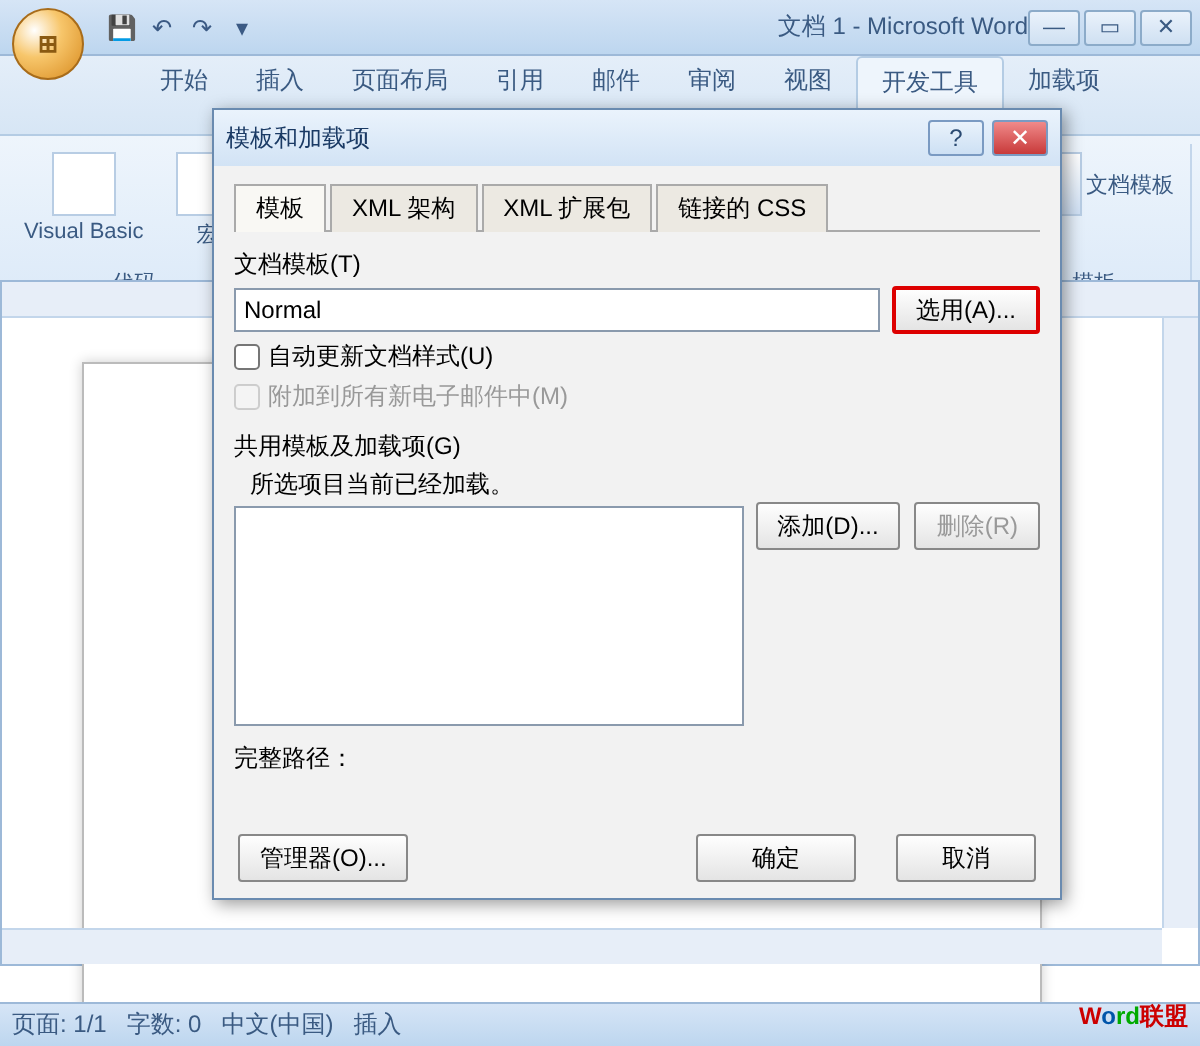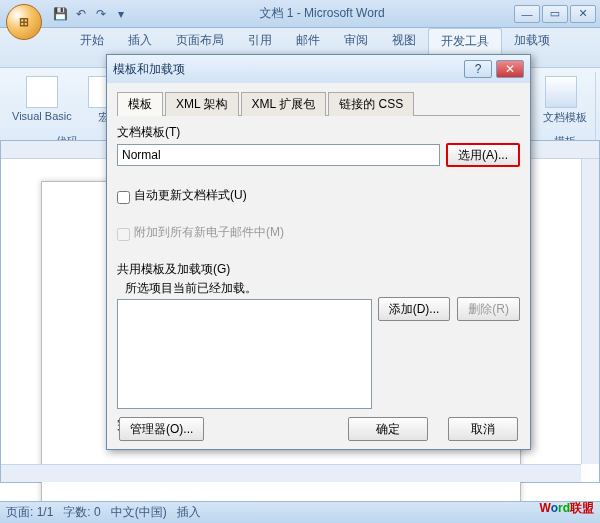--- a/index.html
+++ b/index.html
@@ -1,21 +1,21 @@
 <!DOCTYPE html>
 <html><head>
 <meta charset="utf-8">
 <style>
 *{box-sizing:border-box;margin:0;padding:0;font-family:"Microsoft YaHei","SimSun",sans-serif;font-size:12px}
 body{background:#fff;width:600px;height:523px;overflow:hidden;position:relative}
 .titlebar{height:28px;background:linear-gradient(#d6e5f6,#bdd6ef);display:flex;align-items:center;padding:0 4px;border-bottom:1px solid #9db9d8}
 .office-btn{width:36px;height:36px;border-radius:50%;background:radial-gradient(circle at 30% 30%,#fff,#f7c66b 40%,#d88a1e);border:1px solid #a86c1a;position:absolute;left:6px;top:4px;z-index:5;display:flex;align-items:center;justify-content:center;font-weight:bold;color:#8a5a12}
 .qat{margin-left:48px;display:flex;gap:2px;align-items:center}
 .qat span{width:18px;height:18px;display:inline-flex;align-items:center;justify-content:center;color:#3b5a84}
-.title{flex:1;text-align:center;color:#3a5a82}
+.title{flex:1;text-align:right;color:#3a5a82}
 .winctl{display:flex;gap:2px}
 .winctl div{width:26px;height:18px;border:1px solid #8cabc9;background:linear-gradient(#eaf2fb,#cfe0f2);border-radius:2px;display:flex;align-items:center;justify-content:center;color:#3a5a82;font-size:11px}
 .ribbon-tabs{height:40px;background:linear-gradient(#e4eef9,#d7e6f5);display:flex;padding-left:68px;border-bottom:1px solid #b4cce4}
 .ribbon-tabs div{padding:4px 12px;color:#3a5a82;cursor:pointer}
 .ribbon-tabs .active{background:#eef5fc;border:1px solid #b4cce4;border-bottom:none;border-radius:3px 3px 0 0}
 .ribbon{height:88px;background:linear-gradient(#eef5fc,#dbe9f8);display:flex;padding:4px;border-bottom:1px solid #9db9d8}
 .rgroup{border-right:1px solid #c3d6eb;padding:2px 8px;display:flex;flex-direction:column;align-items:center;justify-content:space-between}
 .rgroup .icon{width:32px;height:32px;background:#fff;border:1px solid #b8cde4;margin:2px}
 .rgroup .lbl{color:#3a5a82;font-size:11px;text-align:center}
 .doc-area{position:absolute;top:140px;left:0;right:0;bottom:40px;background:#fff;border:1px solid #9db9d8}
@@ -35,21 +35,21 @@
 .dlg-title .cb{background:linear-gradient(#f08a8a,#c83a3a);color:#fff}
 .dlg-body{padding:8px 10px}
 .tabs{display:flex;border-bottom:1px solid #aaa}
 .tabs div{padding:3px 10px;border:1px solid #aaa;border-bottom:none;background:#ece9e2;margin-right:2px;position:relative;top:1px}
 .tabs .on{background:#f9f8f4}
 .fieldlabel{margin:8px 0 2px;color:#000}
 .row{display:flex;gap:6px;align-items:center}
 .txt{flex:1;height:22px;border:1px solid #8a9aad;background:#fff;padding:2px 4px}
 .btn{height:24px;padding:0 10px;border:1px solid #888;background:linear-gradient(#fefefe,#e4e4e4);border-radius:2px;cursor:pointer;white-space:nowrap}
 .hl{border:2px solid #d00}
-.chk{display:flex;align-items:flex-end;gap:4px;margin:20px 0}
+.chk{display:flex;align-items:center;gap:4px;margin:3px 0}
 .chk input{width:13px;height:13px}
 .listbox{width:260px;height:110px;border:1px solid #8a9aad;background:#fff;margin-top:2px}
 .dlg-foot{position:absolute;left:0;right:0;bottom:8px;display:flex;padding:0 12px;gap:20px}
 .dlg-foot .spacer{flex:1}
 .disabled{color:#999}
 </style>
 </head>
 <body>
 
 <div class="office-btn">⊞</div>
@@ -89,21 +89,21 @@
       </div>
       <div style="display:flex;flex-direction:column;align-items:center">
         <div class="icon"></div>
         <div class="lbl">宏</div>
       </div>
     </div>
     <div class="lbl">代码</div>
   </div>
   <div style="flex:1"></div>
   <div class="rgroup">
-    <div style="display:flex;flex-direction:column;align-items:flex-start">
+    <div style="display:flex;flex-direction:row;align-items:center">
       <div class="icon" style="background:linear-gradient(#fff,#cfe0f4)"></div>
       <div class="lbl">文档模板</div>
     </div>
     <div class="lbl">模板</div>
   </div>
 </div>
 
 <div class="doc-area">
   <div class="ruler"></div>
   <div class="page"></div>

